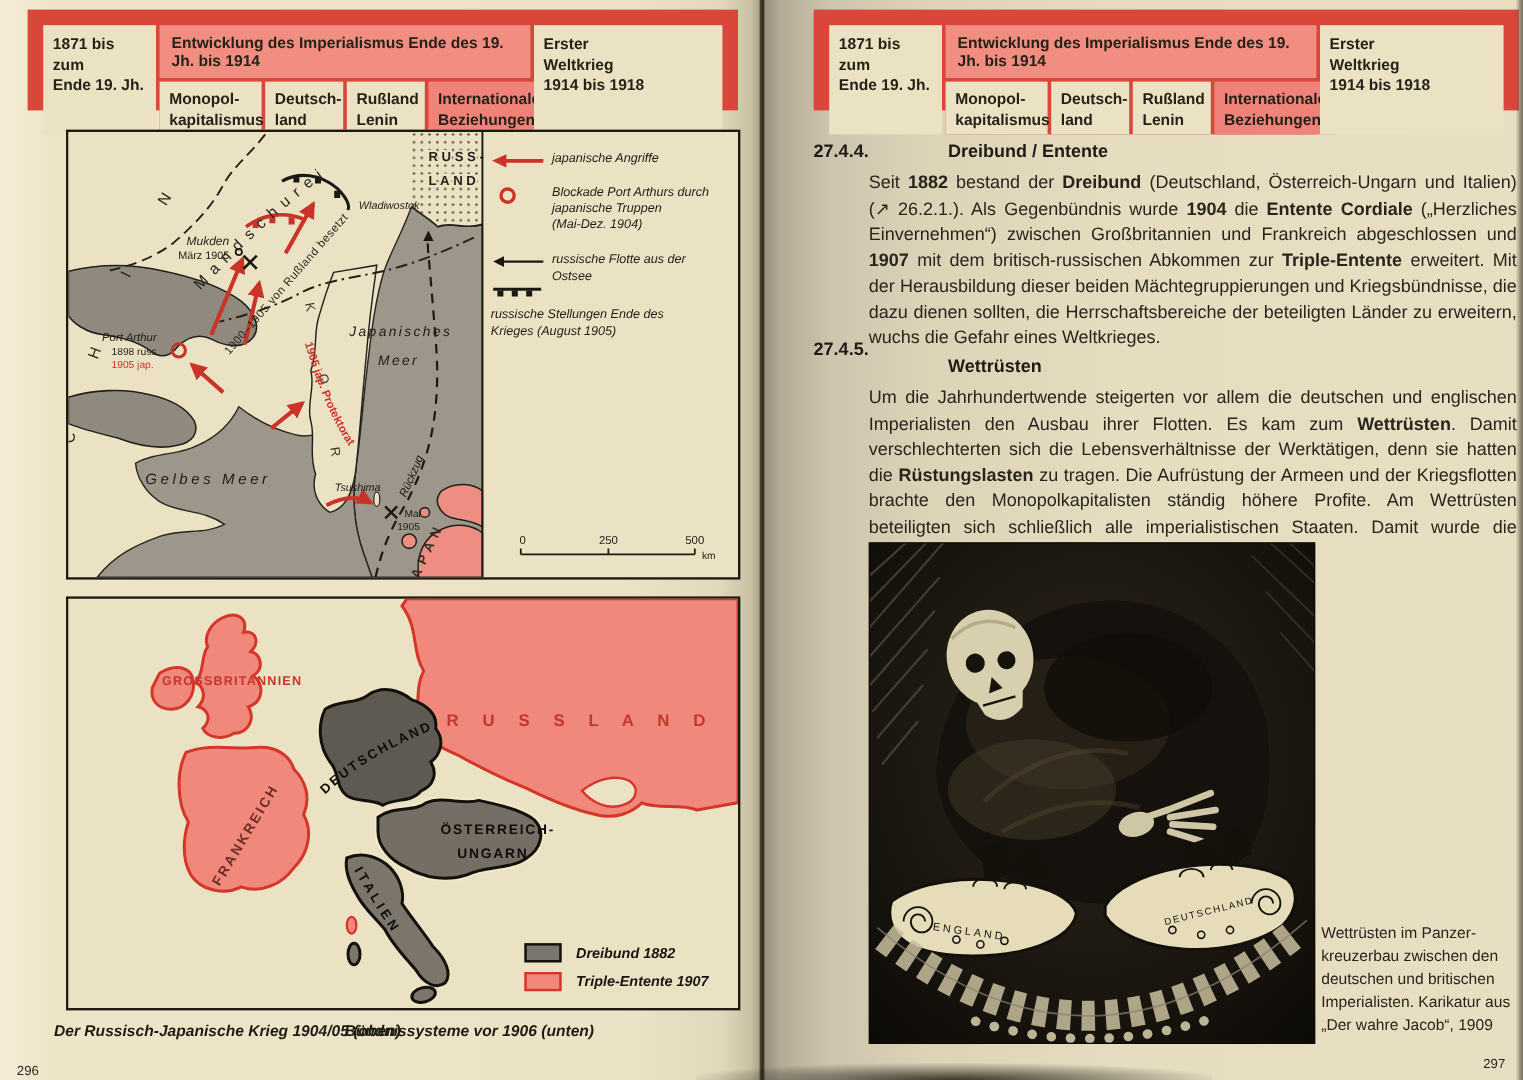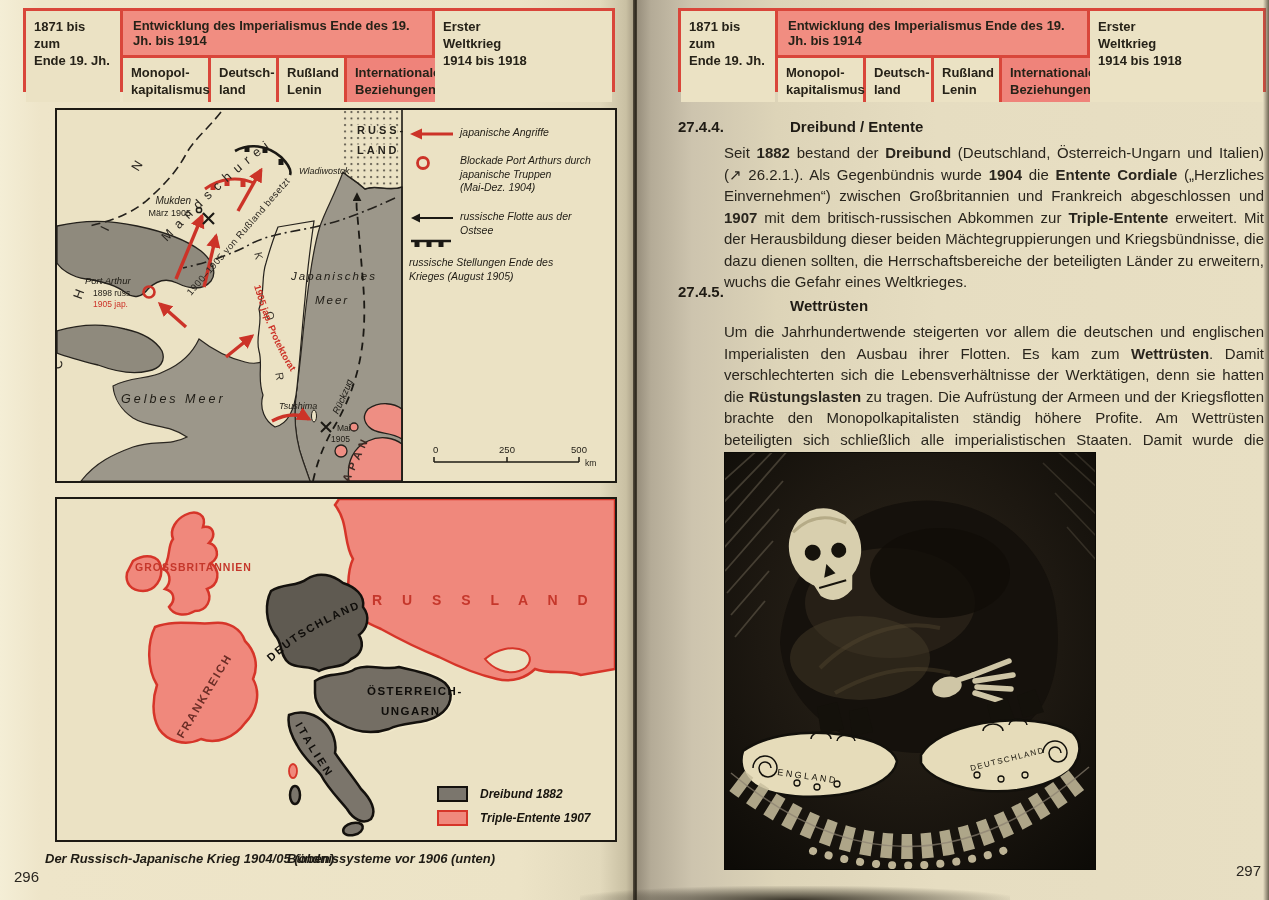--- a/index.html
+++ b/index.html
@@ -12,21 +12,21 @@
   .page-right{left:637px;width:632px;
     background:linear-gradient(90deg,#978e7c 0px,#b4ab97 14px,#cdc4ae 55px,#ddd4b8 140px,#e6ddc1 300px,#e8dfc3 100%);}
   .edge-right{position:absolute;right:0;top:0;width:6px;height:900px;background:linear-gradient(90deg,rgba(0,0,0,0),#6e6654);}
   .bottom-shadow{position:absolute;left:580px;top:886px;width:430px;height:14px;
     background:radial-gradient(ellipse at 50% 100%,rgba(30,26,18,.85),rgba(30,26,18,0) 75%);}
   .pre{white-space:pre-line;}
   .bold{font-weight:700;}
 
   
   .hdr{position:absolute;display:grid;grid-template-columns:94px 309px 1fr;gap:3px;
-       background:#d9463a;padding:3px;border:0;box-sizing:border-box;}
+       background:#d9463a;padding:13px;border:0;box-sizing:border-box;}
   .hcell{background:#ebe2c4;font-weight:700;font-size:13px;line-height:17px;padding:7px 8px 4px 8px;}
   .hmid{display:flex;flex-direction:column;gap:3px;background:#d9463a;}
   .htitle{background:#f18d81;font-weight:700;font-size:13px;display:flex;align-items:center;
           padding:0 10px;height:44px;}
   .hrow{display:grid;grid-template-columns:85px 65px 65px 1fr;gap:3px;flex:1;}
   .hrow .hcell{padding-top:6px;}
   .hcell.pink{background:#ef837a;}
 
   
   .mapbox{position:absolute;border:2px solid #1d1a14;background:#ebe2c4;}
@@ -38,21 +38,21 @@
 
   .scalebar{position:absolute;}
   .m2legend{position:absolute;display:flex;flex-direction:column;gap:8px;}
   .m2row{display:flex;align-items:center;gap:12px;}
   .swatch{width:27px;height:12px;box-sizing:content-box;}
   .swatch.gray{background:#7b766d;border:2px solid #14110d;}
   .swatch.red{background:#f0887c;border:2px solid #d63529;}
   .m2label{font-size:12px;font-weight:700;font-style:italic;color:#17140e;}
 
   .map-caption{position:absolute;font-size:13px;font-weight:700;font-style:italic;color:#1e1b14;}
-  .pagenum{position:absolute;font-size:15px;color:#2a2620;}
+  .pagenum{position:absolute;font-size:11px;color:#2a2620;margin-top:19px;}
 
   
   .secnum{position:absolute;font-weight:700;font-size:15px;color:#1f1b14;}
   .sectitle{position:absolute;font-weight:700;font-size:15px;color:#1f1b14;}
   .para{position:absolute;width:540px;font-size:15px;line-height:21.5px;text-align:justify;color:#29251d;}
   .figure{position:absolute;border:1px solid #0b0a06;background:#16130e;}
   .figcaption{position:absolute;width:168px;font-size:13px;line-height:19px;color:#29251d;}
 
   svg text{font-family:"Liberation Sans",sans-serif;}
 </style>
@@ -376,19 +376,24 @@
           <path d="M 258,278 a 10,7 0 0 1 20,0 M 284,272 a 9,6 0 0 1 18,0" fill="none" stroke="#12100b" stroke-width="1.5"></path>
           <text transform="translate(246,318) rotate(-14)" font-size="8" letter-spacing="1.5" fill="#141109">DEUTSCHLAND</text>
         </g>
 
         <path d="M 12,328 Q 185,462 358,322" fill="none" stroke="#c9bf9f" stroke-width="25" stroke-dasharray="11 9" opacity="0.85"></path>
         <path d="M 6,320 Q 185,470 364,314" fill="none" stroke="#8a8070" stroke-width="1.5" opacity="0.7"></path>
         <path d="M 88,398 Q 185,428 284,396" fill="none" stroke="#cfc5a4" stroke-width="8" stroke-dasharray="0.1 16" stroke-linecap="round" opacity="0.9"></path>
       </svg>
     </div>
 
+    <div class="figcaption pre" style="left:464px;top:768px;">Wettrüsten im Panzer-
+kreuzerbau zwischen den
+deutschen und britischen
+Imperialisten. Karikatur aus
+„Der wahre Jacob“, 1909</div>
 
     <div class="pagenum" style="left:599px;top:862px;">297</div>
   </div>
 
   <div class="bottom-shadow"></div>
   <div class="edge-right"></div>
 </div>
 
 </body></html>

